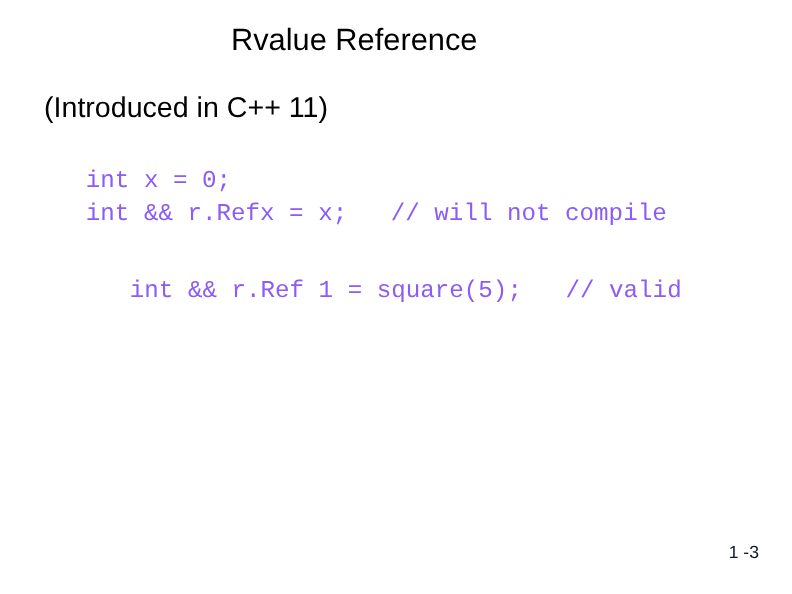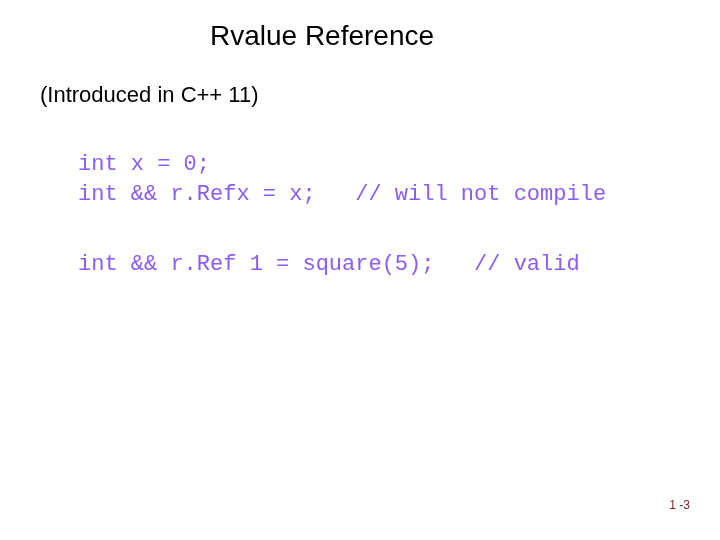--- a/index.html
+++ b/index.html
@@ -25,42 +25,42 @@
     width: 644px;
     text-align: center;
     font-size: 28px;
     font-weight: 400;
     font-family: Verdana, Geneva, sans-serif;
   }
   .subtitle {
     position: absolute;
     top: 82px;
     left: 40px;
-    font-size: 22px;
+    font-size: 26px;
     font-family: Verdana, Geneva, sans-serif;
   }
   .code-block {
     position: absolute;
     left: 78px;
     font-family: "Courier New", Courier, monospace;
     font-size: 22px;
     line-height: 1.35;
     color: #8b5cf6;
     white-space: pre;
   }
   .block1 { top: 150px; }
-  .block2 { top: 250px; }
+  .block2 { top: 250px; margin-left: 40px; }
   .block3 { top: 320px; }
   .pagenum {
     position: absolute;
     right: 30px;
     bottom: 28px;
-    font-size: 12px;
+    font-size: 16px;
     font-family: Arial, Helvetica, sans-serif;
-    color: #7f1d1d;
+    color: #0f172a;
   }
 </style>
 </head>
 <body>
 
 <div class="slide">
 
   <div class="title">Rvalue Reference</div>
 
   <div class="subtitle">(Introduced in C++ 11)</div>

